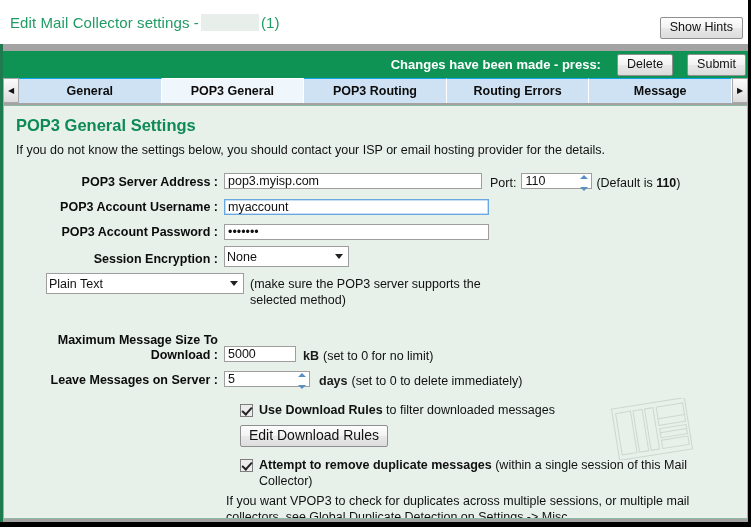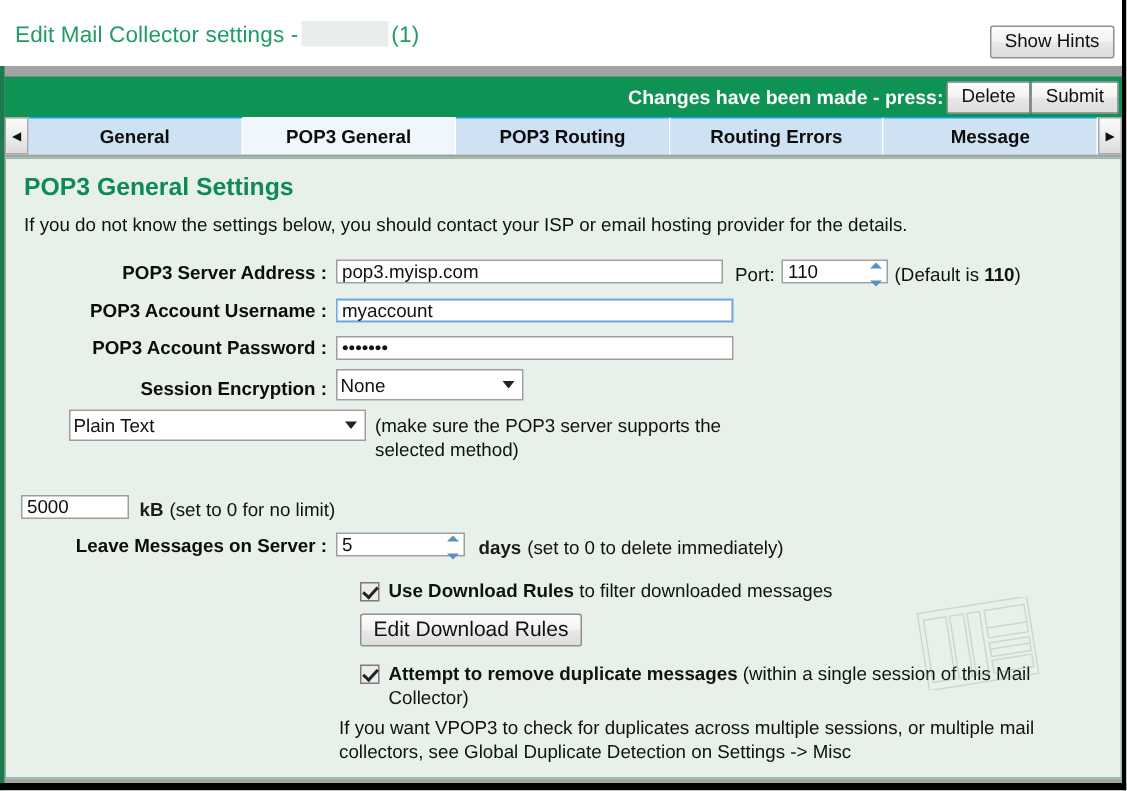--- a/index.html
+++ b/index.html
@@ -70,21 +70,21 @@
     height: 27px;
     background: #0e9355;
     box-sizing: border-box;
   }
   .greenbar-inner {
     position: absolute;
     right: 2px; top: 0;
     height: 27px;
     display: flex;
     align-items: center;
-    gap: 0;
+    gap: 14px;
   }
   .changes-msg {
     color: #ffffff;
     font-weight: bold;
     font-size: 13px;
     white-space: nowrap;
     margin-right: 2px;
   }
   .gbtn {
     padding: 2px 9px 3px 9px;
@@ -485,20 +485,21 @@
             <span class="caret"></span>
           </span>
           <span class="note-block">(make sure the POP3 server supports the selected method)</span>
         </div>
       </div>
 
       <div class="gap"></div>
 
       
       <div class="form-row">
+        <div class="lbl" style="line-height:15px;">Maximum Message Size To Download :</div>
         <div class="fieldwrap">
           <input class="txt w-size" type="text" value="5000" style="">
           <span class="unit">kB</span>
           <span class="note">(set to 0 for no limit)</span>
         </div>
       </div>
 
       
       <div class="form-row">
         <div class="lbl">Leave Messages on Server :</div>

